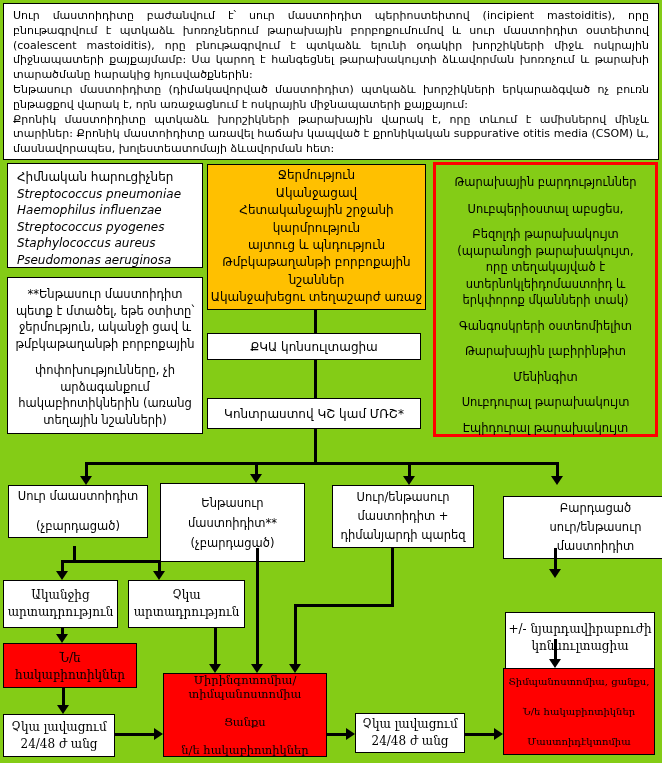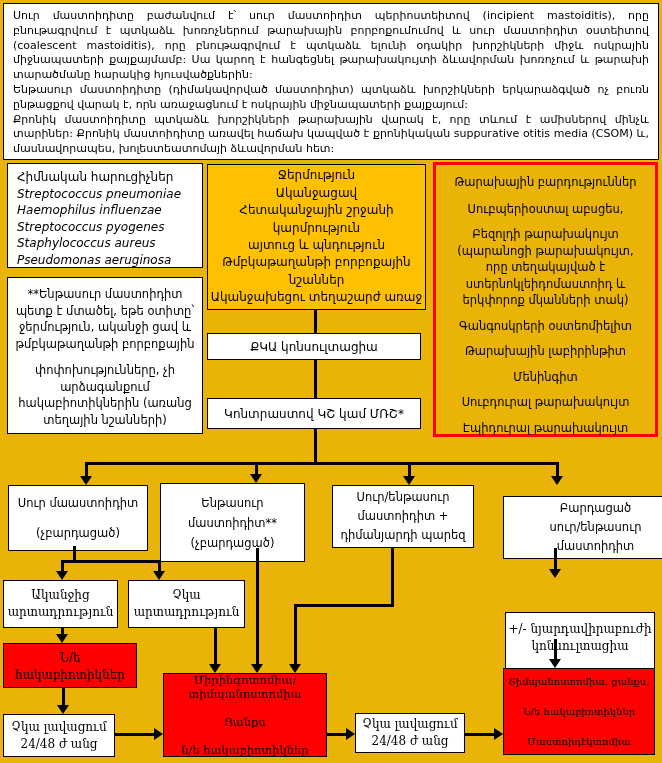--- a/index.html
+++ b/index.html
@@ -1,16 +1,16 @@
 <!DOCTYPE html>
 <html><head>
 <meta charset="utf-8">
 <style>
   html,body{margin:0;padding:0;background:#fff;}
-  .page{position:relative;width:662px;height:763px;background:#eab308;color:#000;
+  .page{position:relative;width:662px;height:763px;background:#84cc16;color:#000;
         font-family:"DejaVu Sans",sans-serif;overflow:hidden;}
   .abs{position:absolute;box-sizing:border-box;}
   .box{border:1px solid #000;background:#fff;}
   .pre{white-space:pre-line;}
   .center{text-align:center;}
   .flexc{display:flex;flex-direction:column;align-items:center;justify-content:center;}
   .flext{display:flex;flex-direction:column;align-items:center;justify-content:flex-start;}
   .line{background:#000;}
   .tri-down{width:0;height:0;border-left:6px solid transparent;border-right:6px solid transparent;border-top:9px solid #000;}
   .tri-right{width:0;height:0;border-top:6px solid transparent;border-bottom:6px solid transparent;border-left:9px solid #000;}
@@ -79,21 +79,21 @@
   </div>
 
   <div class="abs box step flexc" style="left:207px;top:333px;width:214px;height:27px;">
     <div>ՔԿԱ կոնսուլտացիա</div>
   </div>
 
   <div class="abs box step flexc" style="left:207px;top:398px;width:214px;height:31px;">
     <div>Կոնտրաստով ԿՇ կամ ՄՌՇ*</div>
   </div>
 
-  <div class="abs box branch flexc center pre" style="left:8px;top:485px;width:140px;height:66px;line-height:15px;">
+  <div class="abs box branch flexc center pre" style="left:8px;top:485px;width:140px;height:53px;line-height:15px;">
     <div>Սուր մաաստոիդիտ
 
 (չբարդացած)</div>
   </div>
   <div class="abs box branch flexc center pre" style="left:160px;top:483px;width:145px;height:79px;line-height:20px;">
     <div>Ենթասուր
 մաստոիդիտ**
 (չբարդացած)</div>
   </div>
   <div class="abs box branch flexc center pre" style="left:332px;top:485px;width:142px;height:63px;line-height:19px;">

